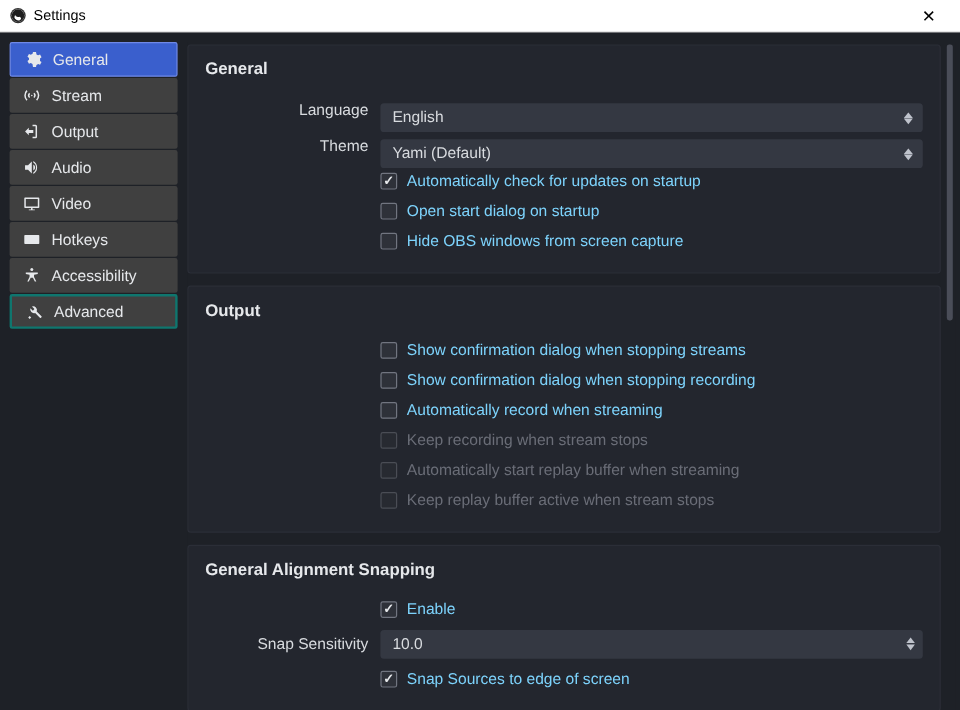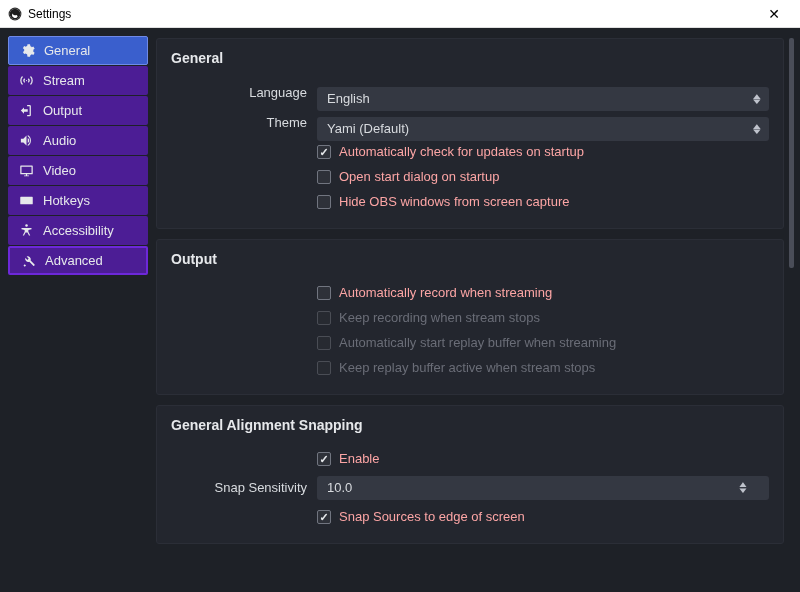--- a/index.html
+++ b/index.html
@@ -4,39 +4,39 @@
 <style>
   * { margin: 0; padding: 0; box-sizing: border-box; }
   body { font-family: -apple-system, "Segoe UI", Arial, sans-serif; font-size: 13px; color: #d8dbdf; background: #fff; width: 800px; height: 592px; overflow: hidden; }
   .window { width: 800px; height: 592px; display: flex; flex-direction: column; background: #fff; }
   .titlebar { height: 28px; background: #fff; display: flex; align-items: center; justify-content: space-between; padding: 0 8px; color: #000; font-size: 12px; border-bottom: 1px solid #e0e0e0; }
   .titlebar .t-left { display: flex; align-items: center; gap: 6px; }
   .titlebar .obs-logo { width: 14px; height: 14px; }
   .titlebar .close { width: 36px; height: 26px; display: flex; align-items: center; justify-content: center; font-size: 14px; color: #000; }
   .body { flex: 1; display: flex; background: #1e2127; padding: 8px 4px 0 8px; gap: 8px; }
   .sidebar { width: 140px; display: flex; flex-direction: column; gap: 1px; }
-  .side-item { height: 29px; display: flex; align-items: center; gap: 9px; padding: 0 10px; background: #4c1d95; color: #e6e8eb; cursor: pointer; border-radius: 2px; }
+  .side-item { height: 29px; display: flex; align-items: center; gap: 9px; padding: 0 10px; background: #404040; color: #e6e8eb; cursor: pointer; border-radius: 2px; }
   .side-item.selected { background: #3a5fcd; border: 1px solid #6f89e7; }
-  .side-item.highlight { border: 2px solid #6d28d9; }
+  .side-item.highlight { border: 2px solid #0f766e; }
   .side-item .ico { width: 16px; height: 16px; display: flex; align-items: center; justify-content: center; flex-shrink: 0; }
   .side-item .ico svg { width: 15px; height: 15px; fill: #e6e8eb; }
   .content { flex: 1; background: #1e2127; overflow-y: auto; padding: 2px 12px 0 0; position: relative; }
   .content::-webkit-scrollbar { width: 6px; }
   .content::-webkit-scrollbar-thumb { background: #3a3d47; border-radius: 3px; }
   .scroll-ind { position: absolute; right: 2px; top: 2px; width: 5px; height: 230px; background: #4a4d58; border-radius: 2px; }
   .section { background: #23262e; border: 1px solid #2b2e37; border-radius: 3px; padding: 11px 14px 14px 14px; margin-bottom: 10px; }
   .section-title { font-weight: 600; color: #e6e8eb; font-size: 14px; margin-bottom: 13px; }
   .form-row { display: flex; align-items: center; height: 27px; margin-bottom: 0; justify-content: flex-end; }
   .form-label { width: 146px; text-align: right; color: #d8dbdf; font-size: 13px; padding-right: 10px; }
   .form-ctl { flex: 1; }
   .dropdown { background: #343842; height: 24px; border-radius: 3px; display: flex; align-items: center; justify-content: space-between; padding: 0 8px 0 10px; color: #d8dbdf; font-size: 13px; cursor: pointer; margin-top: 12px; }
   .dd-caret { display:flex; flex-direction:column; font-size:8px; line-height:5px; color:#bfc3cc; transform:scaleX(1.6);}
-  .spinner { background: #343842; height: 24px; border-radius: 3px; display: flex; align-items: center; justify-content: space-between; padding: 0 22px 0 10px; color: #d8dbdf; font-size: 13px; gap: 44px; }
+  .spinner { background: #343842; height: 24px; border-radius: 3px; display: flex; align-items: center; justify-content: space-between; padding: 0 6px 0 10px; color: #d8dbdf; font-size: 13px; gap: 44px; }
   .spin-btns { display:flex; flex-direction:column; font-size:8px; line-height:6px; color:#bfc3cc; transform:scaleX(1.5);}
-  .check-row { display: flex; align-items: center; height: 25px; padding-left: 146px; gap: 8px; color: #fca5a5; font-size: 13px; }
+  .check-row { display: flex; align-items: center; height: 25px; padding-left: 146px; gap: 8px; color: #7dd3fc; font-size: 13px; }
   .check-row.disabled { color: #6a6d77; }
   .cb { width: 14px; height: 14px; border: 1px solid #717580; border-radius: 2px; display: flex; align-items: center; justify-content: center; background: #2e3139; flex-shrink:0; cursor: pointer; }
   .cb.checked::after { content: "✓"; color: #e6e8eb; font-size: 11px; line-height: 10px; font-weight: bold; }
   .check-row.disabled .cb { border-color: #4a4d55; background: #272a31; }
   .spacer { height: 3px; }
 </style>
 </head>
 <body>
 
 <div class="window">
@@ -160,20 +160,28 @@
         <div class="check-row">
             <span class="cb"></span>
             <span>Hide OBS windows from screen capture</span>
           </div>
       </div>
 
       <div class="section">
         <div class="section-title">Output</div>
         <div class="check-row">
             <span class="cb"></span>
+            <span>Show confirmation dialog when stopping streams</span>
+          </div>
+        <div class="check-row">
+            <span class="cb"></span>
+            <span>Show confirmation dialog when stopping recording</span>
+          </div>
+        <div class="check-row">
+            <span class="cb"></span>
             <span>Automatically record when streaming</span>
           </div>
         <div class="check-row disabled">
             <span class="cb"></span>
             <span>Keep recording when stream stops</span>
           </div>
         <div class="check-row disabled">
             <span class="cb"></span>
             <span>Automatically start replay buffer when streaming</span>
           </div>

